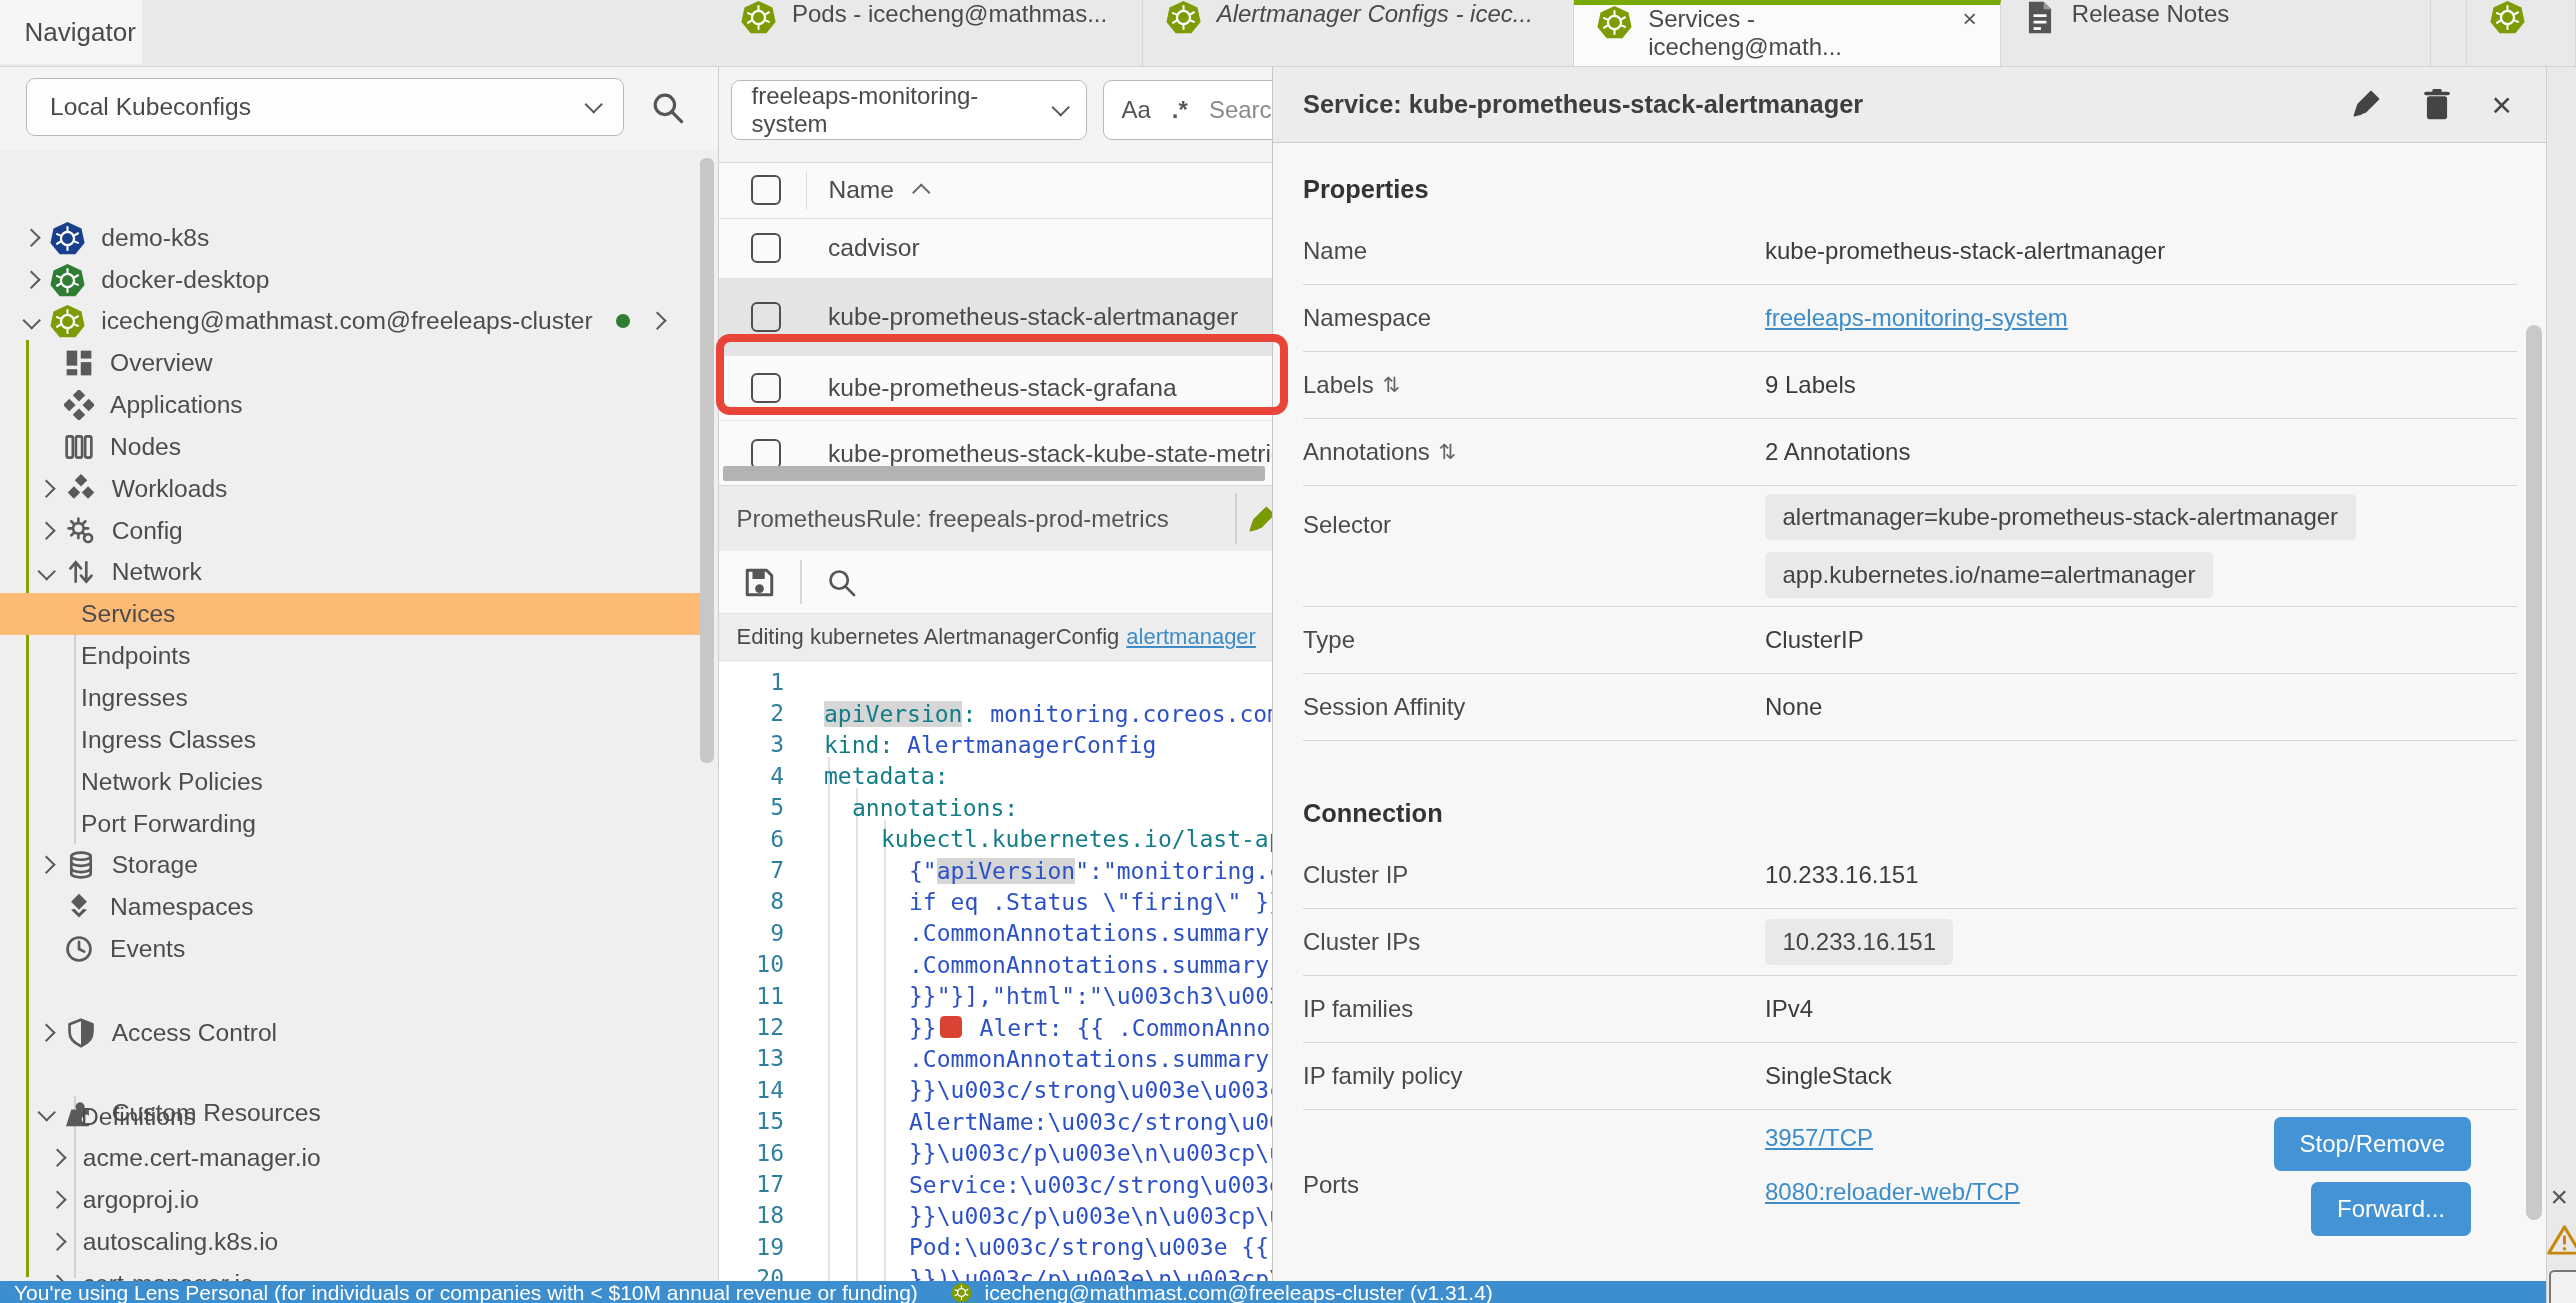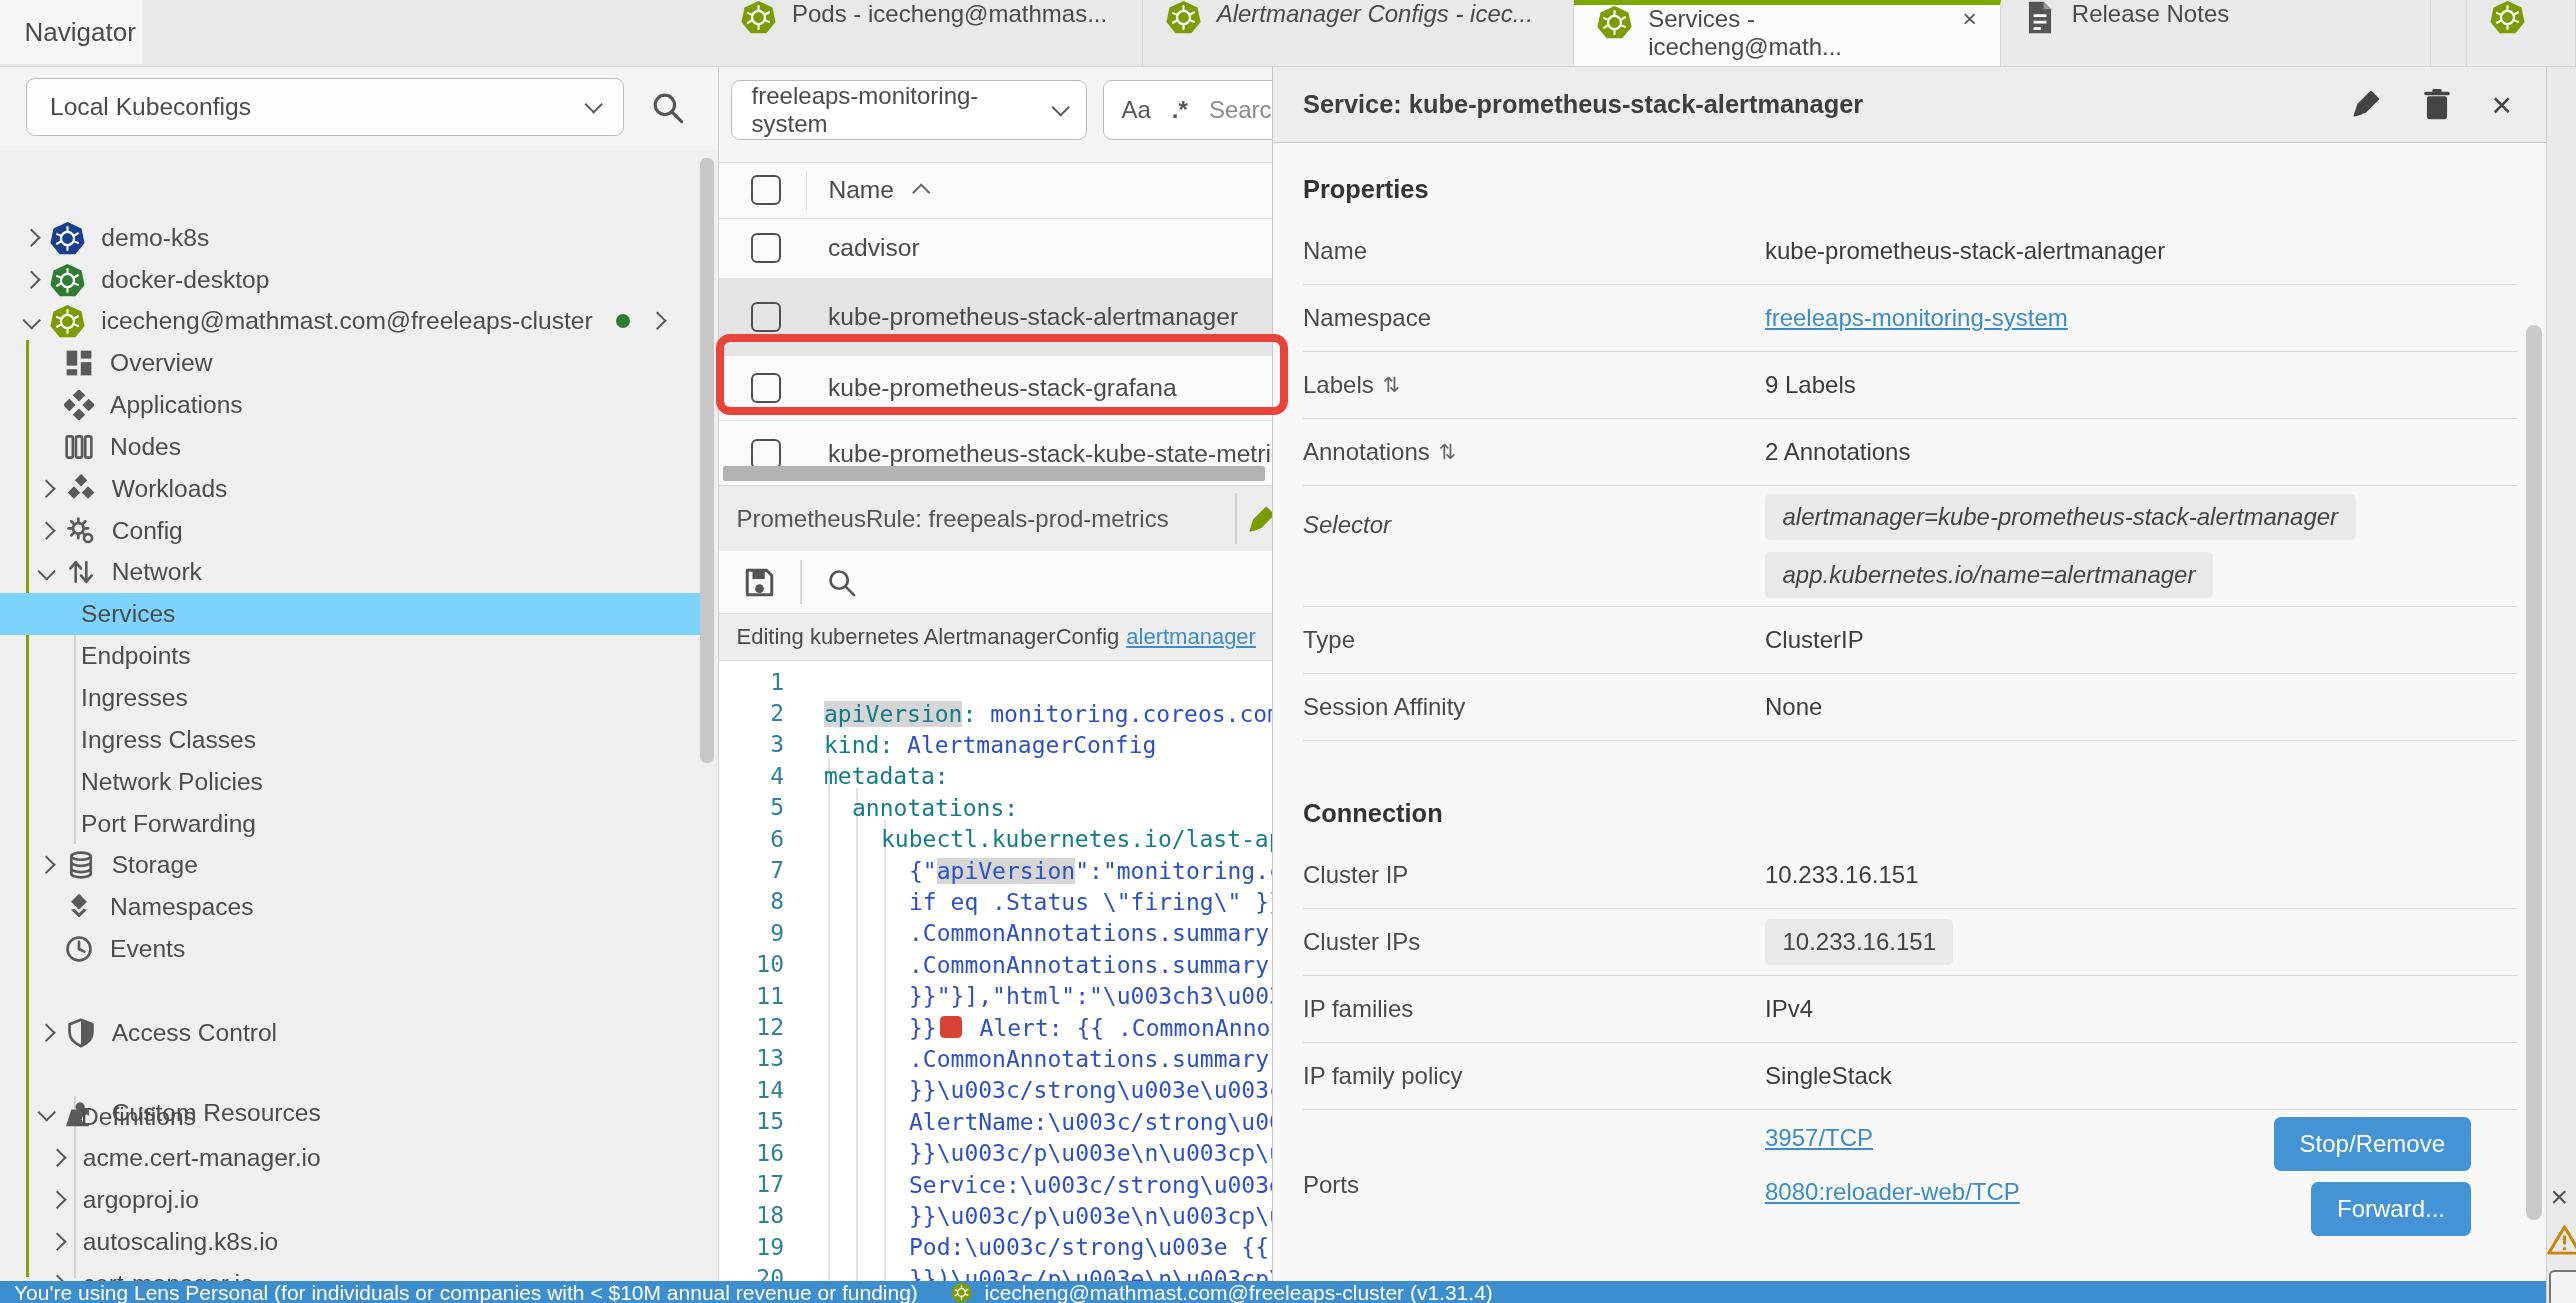--- a/index.html
+++ b/index.html
@@ -13,21 +13,21 @@
   .tab{height:66px;box-sizing:border-box;display:flex;gap:16px;padding:0 23px;border-right:1.8px solid #d6d6d6;font-size:24px;color:#4a4a4a;background:#e9e9e9;}
   .tab.active{background:#fbfbfb;border-top:5.3px solid #79a800;}
   .tab.preview .tab-label{font-style:italic;}
   .tab .close{margin-left:19.3px;font-size:24.6px;color:#555;}
   
   #sidebar{left:0;top:66px;width:718px;height:1215px;background:#efefef;border-right:1.8px solid #cfcfcf;z-index:1;overflow:hidden;}
   #kubeconfig-row{position:absolute;left:0;top:0;width:718px;height:84px;background:#f4f4f4;}
   #kubeconfig-select{position:absolute;left:26px;top:12.3px;width:598px;height:58px;background:#fdfdfd;border:1.8px solid #b9b9b9;border-radius:8.8px;display:flex;align-items:center;justify-content:space-between;padding:0 23px;box-sizing:border-box;font-size:24.6px;color:#4a4a4a;}
   #tree{position:absolute;left:0;top:84px;width:718px;height:1131px;}
   .trow{position:absolute;left:0;width:702px;height:42px;display:flex;align-items:center;font-size:24.6px;color:#4c4c4c;}
-  .trow.sel{background:#7dd3fc;}
+  .trow.sel{background:#fdba74;}
   .chev{display:inline-block;width:11.4px;height:11.4px;border-right:2.6px solid #5a5a5a;border-bottom:2.6px solid #5a5a5a;}
   .chev.right{transform:rotate(-45deg);}
   .chev.down{transform:rotate(45deg);}
   .guide{position:absolute;width:2.6px;background:#8aa000;}
   .guide.grey{background:#d0d0d0;width:1.8px;}
   .dot{width:14px;height:14px;border-radius:50%;background:#2e7d32;display:inline-block;}
   .sb-scroll{position:absolute;border-radius:6.1px;background:#c7c7c7;}
   
   #middle{left:719px;top:66px;width:555px;height:1215px;background:#fafafa;z-index:1;overflow:hidden;}
   #ns-row{position:absolute;left:0;top:0;width:555px;height:96px;background:#f4f4f4;border-bottom:1.8px solid #dcdcdc;}
@@ -629,21 +629,21 @@
           </span>
           <span class="val">9 Labels</span>
         </div>
         <div class="prow" style="height: 67px;">
           <span class="lab">
             <span>Annotations</span>
             <span class="sorticon">⇅</span>
           </span>
           <span class="val">2 Annotations</span>
         </div>
-        <div class="prow chips-row" style="height: 121px; font-style: italic;">
+        <div class="prow chips-row" style="height: 121px;">
           <span class="lab">
             <span>Selector</span>
           </span>
           <span class="val" style="flex-direction:column;align-items:flex-start;justify-content:center;gap:12.3px">
             <span class="chip">alertmanager=kube-prometheus-stack-alertmanager</span>
             <span class="chip">app.kubernetes.io/name=alertmanager</span>
           </span>
         </div>
         <div class="prow" style="height: 67px;">
           <span class="lab">

